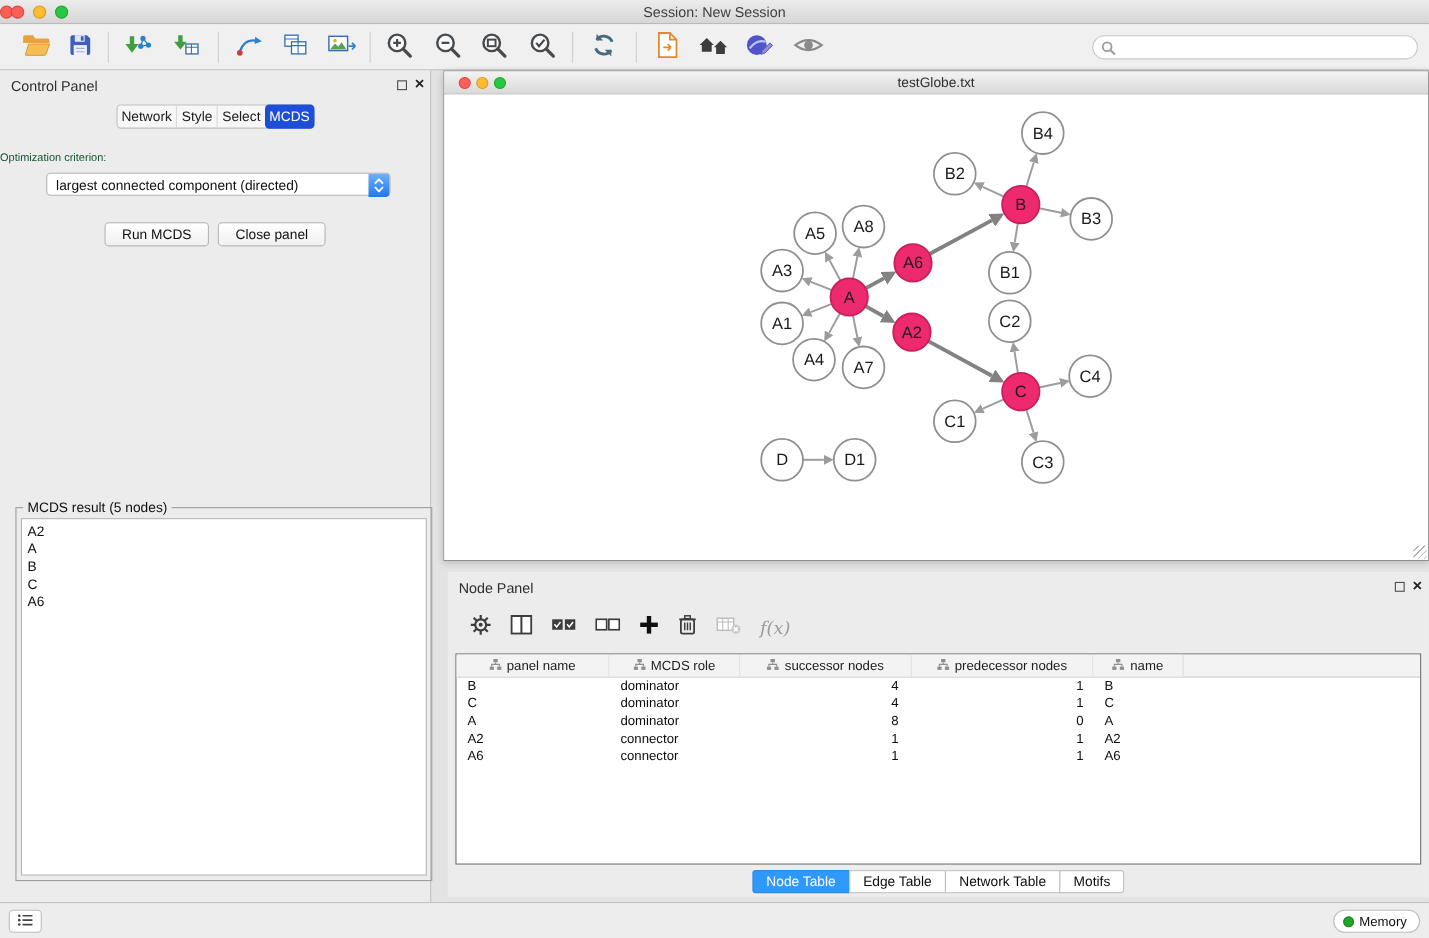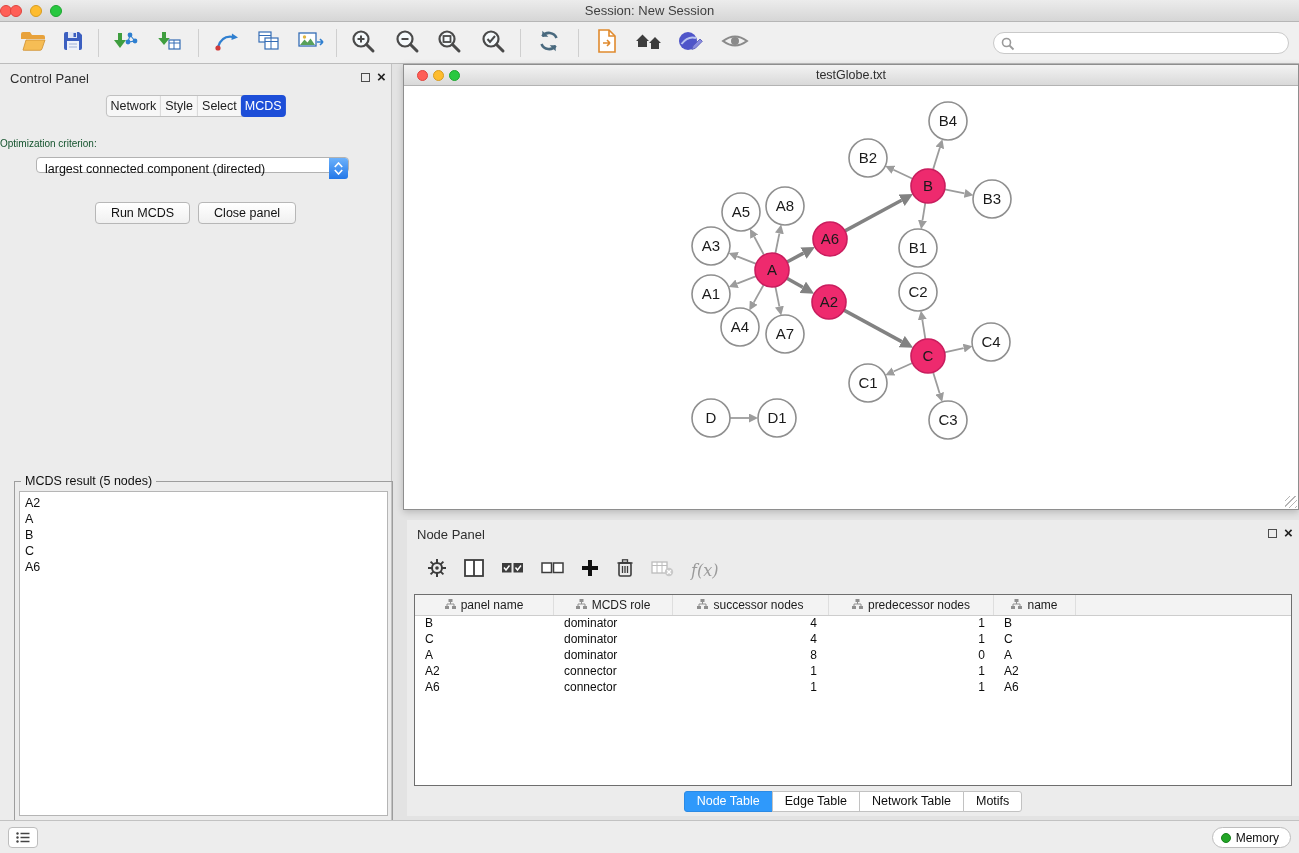--- a/index.html
+++ b/index.html
@@ -28,27 +28,27 @@
   
   #control-panel{ position:absolute; left:0; top:64px; width:392px; height:756px; background:#ececec; border-right:1px solid #c2c2c2; }
   .panel-title{ position:absolute; left:10px; top:7px; font-size:13px; color:#2e2e2e; }
   .panel-float{ position:absolute; top:9px; width:9px; height:9px; border:1.5px solid #4c4c4c; background:#ececec; }
   .panel-close{ position:absolute; top:4px; font-size:15px; font-weight:bold; color:#222; line-height:18px; }
   #cp-tabs{ position:absolute; top:31px; left:50%; transform:translateX(-50%); display:flex; background:#f7f7f7; border:1px solid #c0c0c0; border-radius:4px; height:22px; align-items:stretch; }
   .cp-tab{ padding:0 4px; font-size:12.5px; line-height:20px; color:#1c1c1c; border-right:1px solid #d8d8d8; }
   .cp-tab:last-child{ border-right:none; }
   .cp-tab.active{ background:#1d4ed8; color:#fff; border-radius:4px; margin:-1px; line-height:22px; border-right:none; }
   #cp-opt-label{ position:absolute; top:74px; width:100%; text-align:left; font-size:10px; color:#14532d; }
-  #cp-dropdown{ position:absolute; top:93px; left:36px; width:313px; height:16px; background:#fff; border:1px solid #b2b2b2; border-radius:4px; }
+  #cp-dropdown{ position:absolute; top:93px; left:42px; width:313px; height:21px; background:#fff; border:1px solid #b2b2b2; border-radius:4px; }
   #cp-dropdown .val{ position:absolute; left:8px; top:4px; font-size:12.5px; color:#101010; }
   #cp-dropdown .stepper{ position:absolute; right:0; top:0; width:19px; height:21px; border-radius:0 3px 3px 0;
     background:linear-gradient(#6cb1fb,#2377e8); display:flex; flex-direction:column; align-items:center; justify-content:center; gap:1px; }
   #cp-buttons{ position:absolute; top:138px; width:100%; display:flex; justify-content:center; gap:8px; }
   .mac-btn{ height:22px; padding:0 15px; background:linear-gradient(#ffffff,#f0f0f0); border:1px solid #b7b7b7; border-radius:4px; font-size:12.5px; color:#101010; line-height:20px; }
-  #result-box{ position:absolute; left:14px; top:397px; width:379px; height:340px; border:1px solid #9d9d9d;margin-top:20px; }
+  #result-box{ position:absolute; left:14px; top:397px; width:379px; height:340px; border:1px solid #9d9d9d; }
   #result-legend{ position:absolute; top:-8px; left:6px; background:#ececec; padding:0 4px; font-size:12.5px; color:#101010; }
   #result-list{ position:absolute; left:4px; right:4px; top:9px; bottom:4px; background:#fff; border:1px solid #b5b5b5; padding:3px 5px; overflow:hidden; }
   .result-item{ font-size:12.5px; line-height:16px; color:#101010; }
 
   
   #network-window{ position:absolute; left:403px; top:64px; width:896px; height:446px; background:#fff; border:1px solid #8e8e8e; box-shadow:0 2px 7px rgba(0,0,0,0.2); }
   #net-titlebar{ position:absolute; left:0; top:0; right:0; height:21px; background:linear-gradient(#f3f3f3,#d9d9d9); border-bottom:1px solid #b3b3b3; }
   #net-titlebar .tl{ top:5px; width:11px; height:11px; }
   #net-titlebar .title{ text-align:center; line-height:20px; font-size:12.5px; color:#2e2e2e; }
   #net-canvas{ position:absolute; left:0; top:21px; width:894px; height:423px; background:#fff; }

